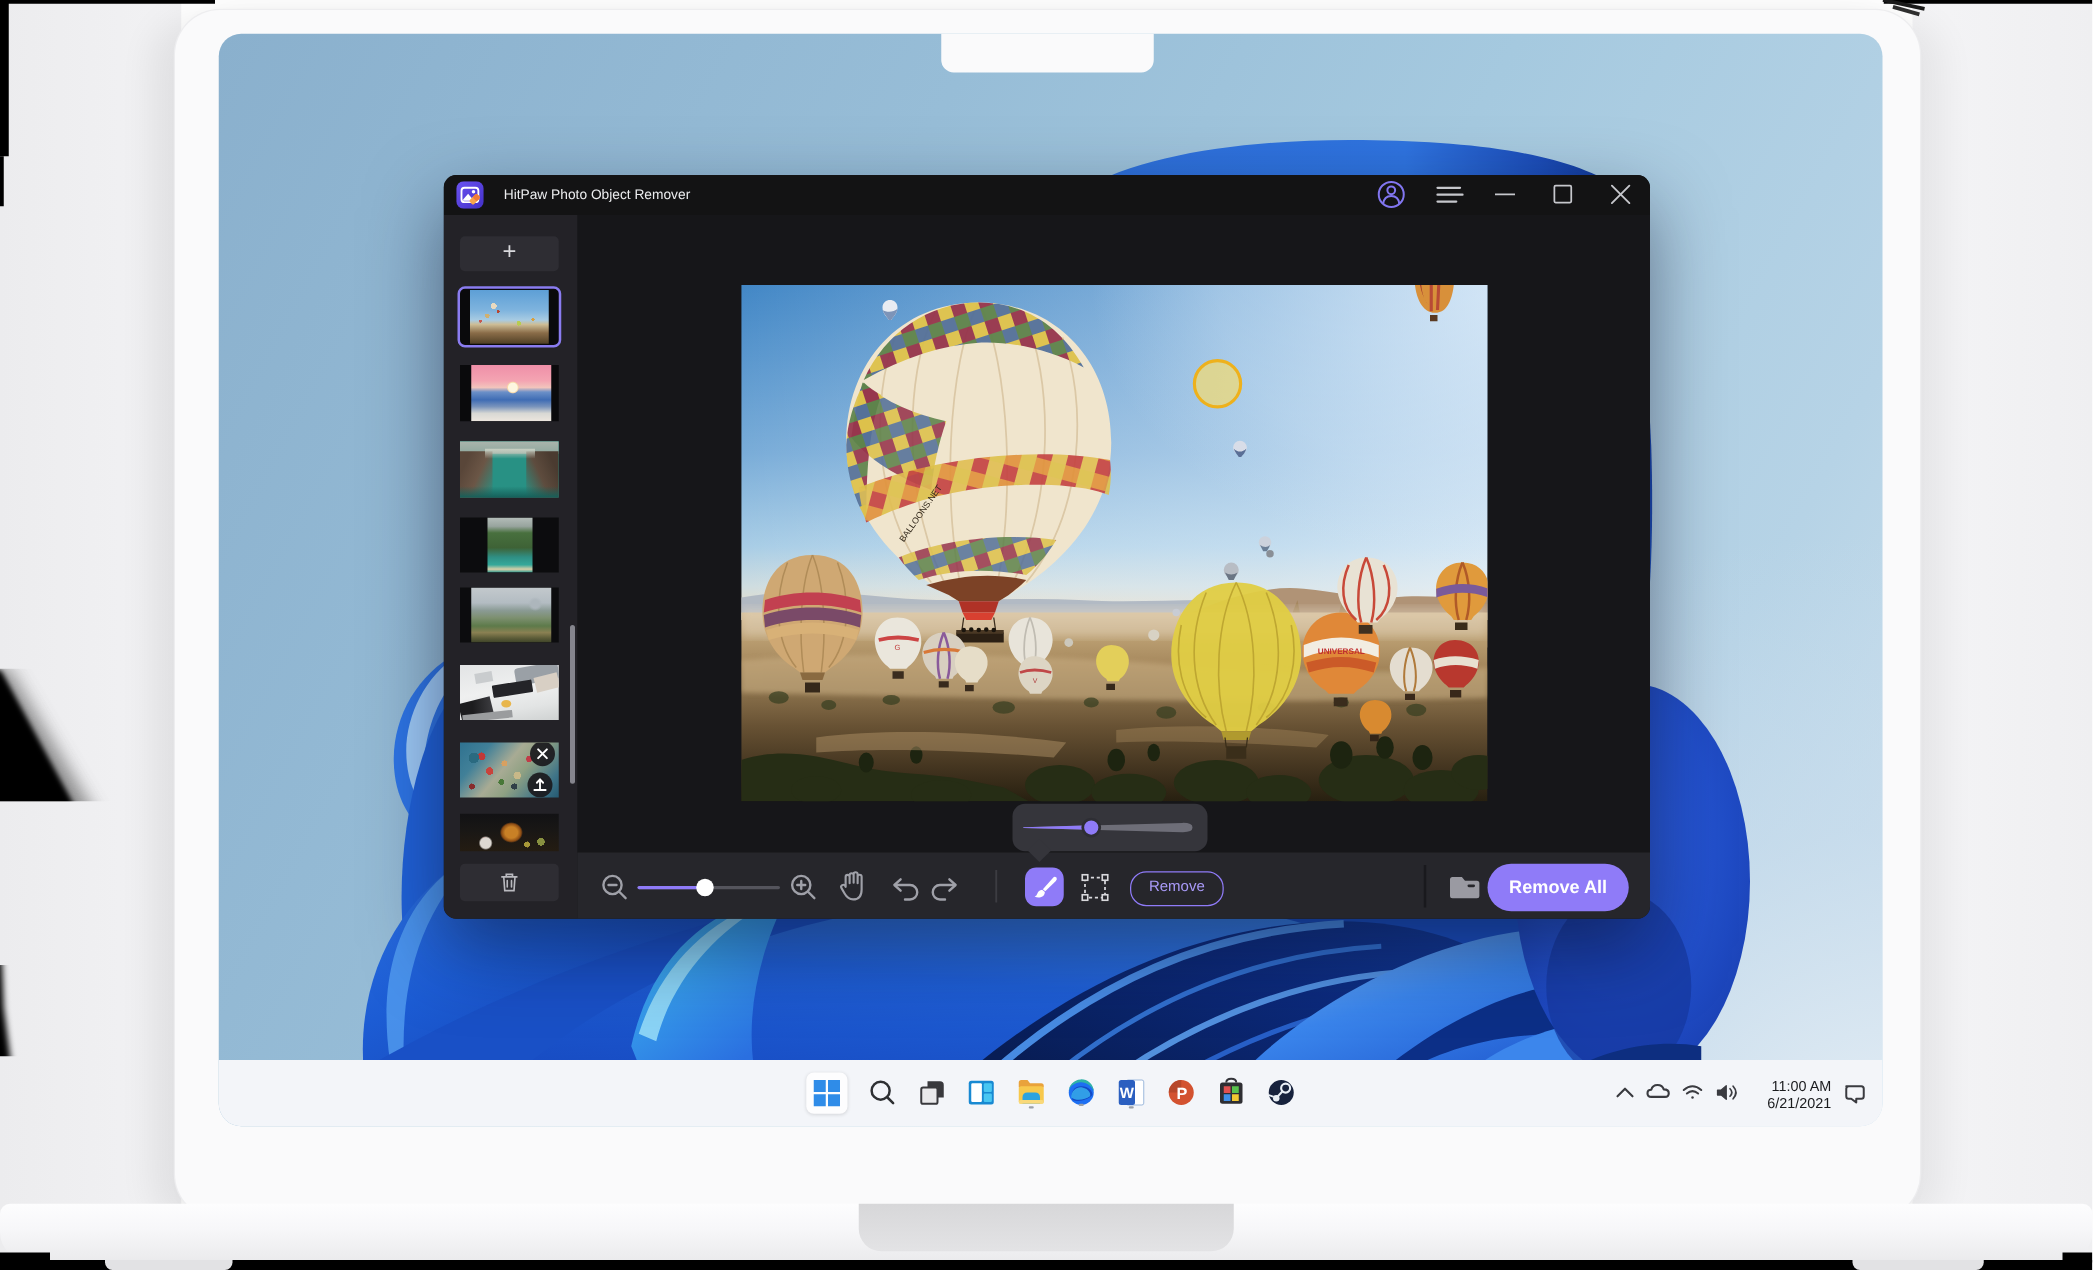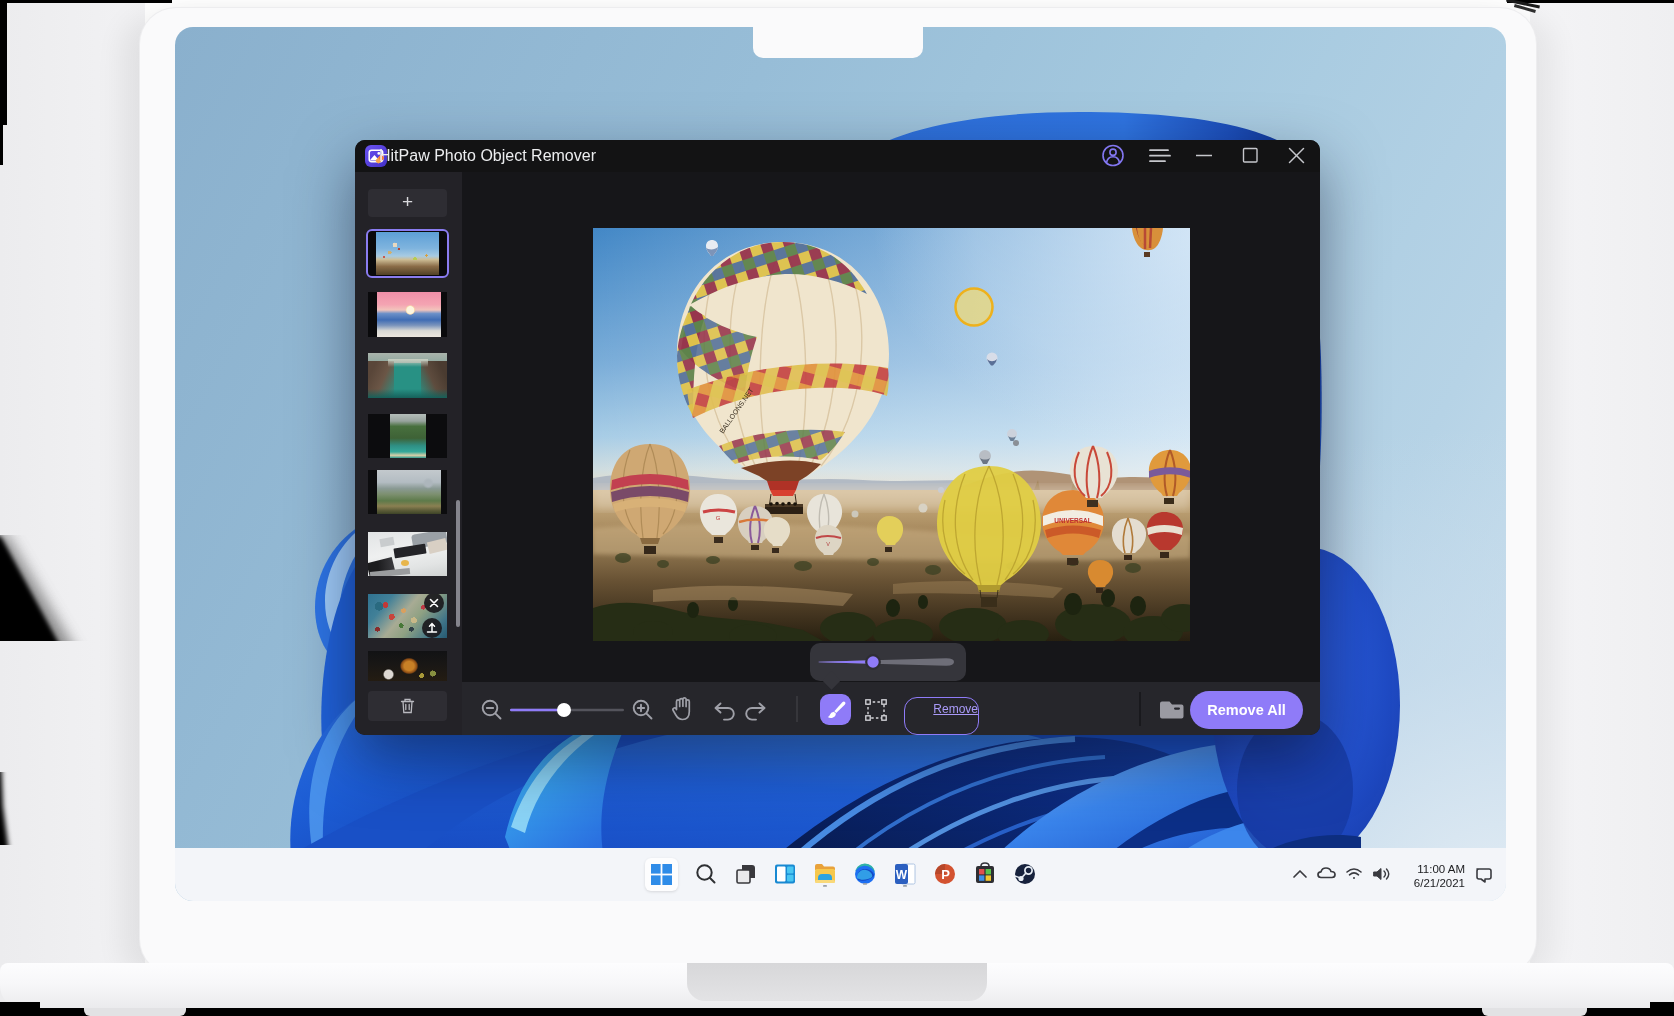--- a/index.html
+++ b/index.html
@@ -212,21 +212,21 @@
           </defs>
         <rect x="0" y="0" width="22" height="22" rx="6" fill="url(#logog)"></rect>
         <rect x="4.2" y="5.2" width="13.5" height="11.5" rx="2.4" fill="none" stroke="#fff" stroke-width="1.5"></rect>
         <circle cx="13.8" cy="8.4" r="1.4" fill="#fff"></circle>
         <path d="M5.5 14.5 L9.5 10 L12.5 13.5 L13.8 12.3 L16 14.8 L16 15.5 L5.5 15.5 Z" fill="#fff"></path>
         <g transform="rotate(-45 14.5 14.5)">
             <rect x="10.5" y="12.2" width="8.6" height="4.8" rx="1.4" fill="#f8a44c"></rect>
             <rect x="14.6" y="12.2" width="4.5" height="4.8" rx="1.4" fill="#f07b3a"></rect>
           </g>
       </svg>
-      <div class="abs" style="left:24px;top:0;height:32px;line-height:32px;font-size:16px;color:#ecedef;">HitPaw Photo Object Remover</div>
+      <div class="abs" style="left:48px;top:0;height:32px;line-height:32px;font-size:11px;color:#ecedef;">HitPaw Photo Object Remover</div>
       <svg class="abs" style="left:742px;top:0;" width="223" height="32" viewBox="0 0 223 32">
         <g stroke="#8276f0" stroke-width="1.6" fill="none">
           <circle cx="16" cy="15.5" r="10"></circle>
           <circle cx="16" cy="12.2" r="3.1"></circle>
           <path d="M9.5 23.1 C10 18.9 12.6 16.8 16 16.8 C19.4 16.8 22 18.9 22.5 23.1"></path>
         </g>
         <g stroke="#c6c7cc" stroke-width="1.8" fill="none" stroke-linecap="round">
           <line x1="53" y1="10.2" x2="71" y2="10.2"></line>
             <line x1="53" y1="15.7" x2="73" y2="15.7"></line>
             <line x1="53" y1="21.2" x2="68" y2="21.2"></line>
@@ -618,21 +618,21 @@
           <rect x="403.8" y="17.8" width="4.4" height="4.4" fill="#26262b" stroke-width="1.3"></rect>
           <rect x="419.8" y="17.8" width="4.4" height="4.4" fill="#26262b" stroke-width="1.3"></rect>
           <rect x="403.8" y="33.8" width="4.4" height="4.4" fill="#26262b" stroke-width="1.3"></rect>
           <rect x="419.8" y="33.8" width="4.4" height="4.4" fill="#26262b" stroke-width="1.3"></rect>
         </g>
         <line x1="678" y1="10" x2="678" y2="44" stroke="#19191d" stroke-width="2"></line>
 
         <path d="M700 19.5 L707.5 19.5 L710 22.5 L719.5 22.5 Q721.5 22.5 721.5 24.5 L721.5 34.5 Q721.5 36.5 719.5 36.5 L700 36.5 Q698 36.5 698 34.5 L698 21.5 Q698 19.5 700 19.5 Z" fill="#9a9aa2"></path>
         <rect x="712" y="25.5" width="6" height="2.2" rx="1.1" fill="#26262b"></rect>
       </svg>
-      <div class="abs" style="left:442px;top:15px;width:75px;height:38px;border:1.5px solid #8f7bf8;border-radius:13px;color:#a99af8;font-size:12px;text-align:right;line-height:23px;text-decoration:underline;">Remove</div>
+      <div class="abs" style="left:442px;top:15px;width:75px;height:28px;border:1.5px solid #8f7bf8;border-radius:13px;color:#a99af8;font-size:12px;text-align:center;line-height:23px;">Remove</div>
       <div class="abs" style="left:728px;top:9px;width:113px;height:38px;background:#8f7bf8;border-radius:19px;color:#ffffff;font-size:14.5px;font-weight:bold;text-align:center;line-height:38px;">Remove All</div>
     </div>
 
     <div class="abs" style="left:455px;top:503px;width:156px;height:38px;background:#35353b;border-radius:10px;"></div>
     <div class="abs" style="left:470px;top:534px;width:13px;height:13px;background:#35353b;transform:rotate(45deg);"></div>
     <svg class="abs" style="left:455px;top:503px;" width="156" height="38" viewBox="0 0 156 38">
       <path d="M9 18.7 L136 15.3 Q144 15.2 144 19 Q144 22.8 136 22.7 L9 19.3 Q7.8 19 9 18.7 Z" fill="#6e6e78"></path>
       <path d="M9 18.7 L63 17.2 L63 20.8 L9 19.3 Q7.8 19 9 18.7 Z" fill="#8f7bf8"></path>
       <circle cx="63" cy="19" r="6.8" fill="#8f7bf8" stroke="#2e2e34" stroke-width="2.2"></circle>
     </svg>

